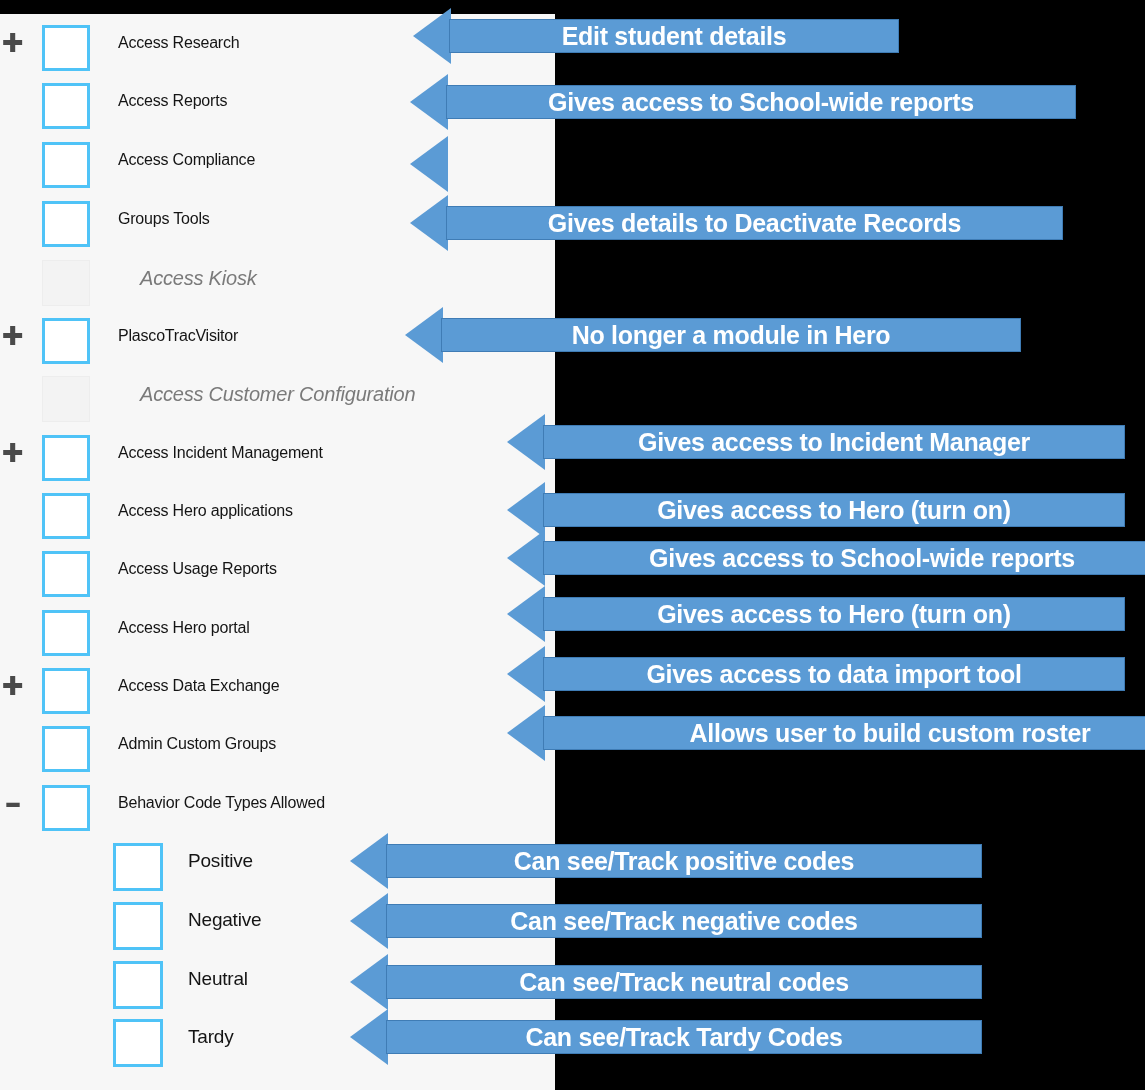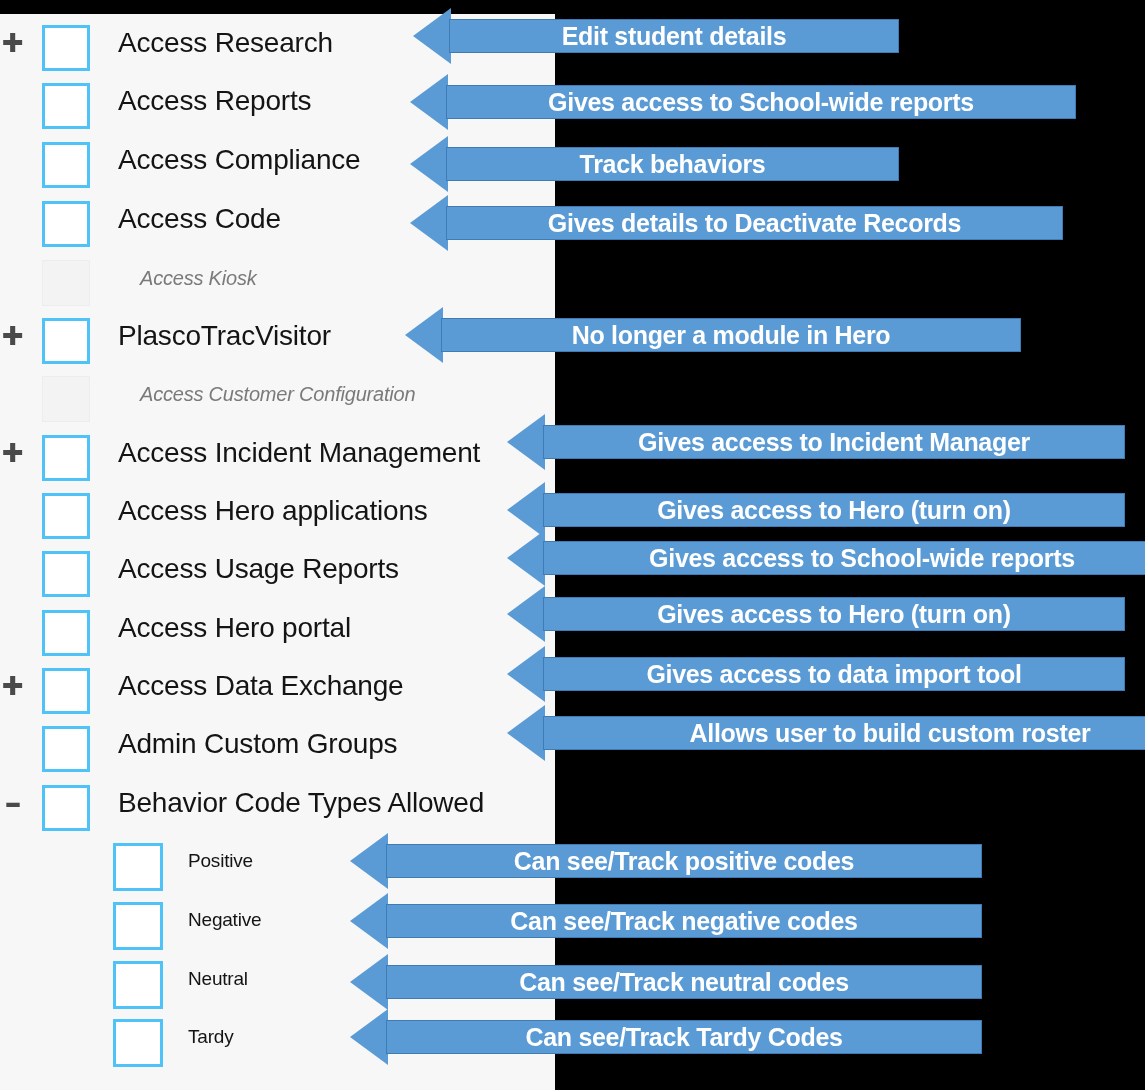--- a/index.html
+++ b/index.html
@@ -41,21 +41,21 @@
     border:3px solid #4FC3F7;
   }
   .cbox.lvl0 { left:42px; }
   .cbox.lvl1 { left:113px; width:50px; height:48px; }
   .cbox.ghost {
     background:#F3F3F3; border:1px solid #EDEDED;
   }
   .lbl {
     position:absolute; top:0; height:58px;
     display:flex; align-items:center;
-    font-size:28px; color:#141414; white-space:nowrap;
+    font-size:16px; color:#141414; white-space:nowrap;
     letter-spacing:-0.2px;
   }
   .lbl.lvl0 { left:118px; }
   .lbl.lvl1 { left:188px; font-size:19px; }
   .lbl.dis {
     color:#7A7A7A; font-style:italic; left:140px; font-size:20px;
   }
 
   
   .callout { position:absolute; height:56px; }
@@ -93,21 +93,21 @@
       <div class="row" style="top: 58px;">
         <div class="cbox lvl0"></div>
         <div class="lbl lvl0">Access Reports</div>
       </div>
       <div class="row" style="top: 117px;">
         <div class="cbox lvl0"></div>
         <div class="lbl lvl0">Access Compliance</div>
       </div>
       <div class="row" style="top: 176px;">
         <div class="cbox lvl0"></div>
-        <div class="lbl lvl0">Access Code</div>
+        <div class="lbl lvl0">Groups Tools</div>
       </div>
       <div class="row" style="top: 235px;">
         <div class="cbox lvl0 ghost"></div>
         <div class="lbl lvl0 dis">Access Kiosk</div>
       </div>
       <div class="row" style="top: 293px;">
         <div class="expander">✚</div>
         <div class="cbox lvl0"></div>
         <div class="lbl lvl0">PlascoTracVisitor</div>
       </div>
@@ -168,21 +168,20 @@
       <div class="callout" style="top: 8px; left: 413px; width: 486px;">
         <div class="head"></div>
         <div class="bar" style="width: 450px;">Edit student details</div>
       </div>
       <div class="callout" style="top: 74px; left: 410px; width: 666px;">
         <div class="head"></div>
         <div class="bar" style="width: 630px;">Gives access to School-wide reports</div>
       </div>
       <div class="callout" style="top: 136px; left: 410px; width: 489px;">
         <div class="head"></div>
-        <div class="bar" style="width: 453px;">Track behaviors</div>
       </div>
       <div class="callout" style="top: 195px; left: 410px; width: 653px;">
         <div class="head"></div>
         <div class="bar" style="width: 617px;">Gives details to Deactivate Records</div>
       </div>
       <div class="callout" style="top: 307px; left: 405px; width: 616px;">
         <div class="head"></div>
         <div class="bar" style="width: 580px;">No longer a module in Hero</div>
       </div>
       <div class="callout" style="top: 414px; left: 507px; width: 618px;">

